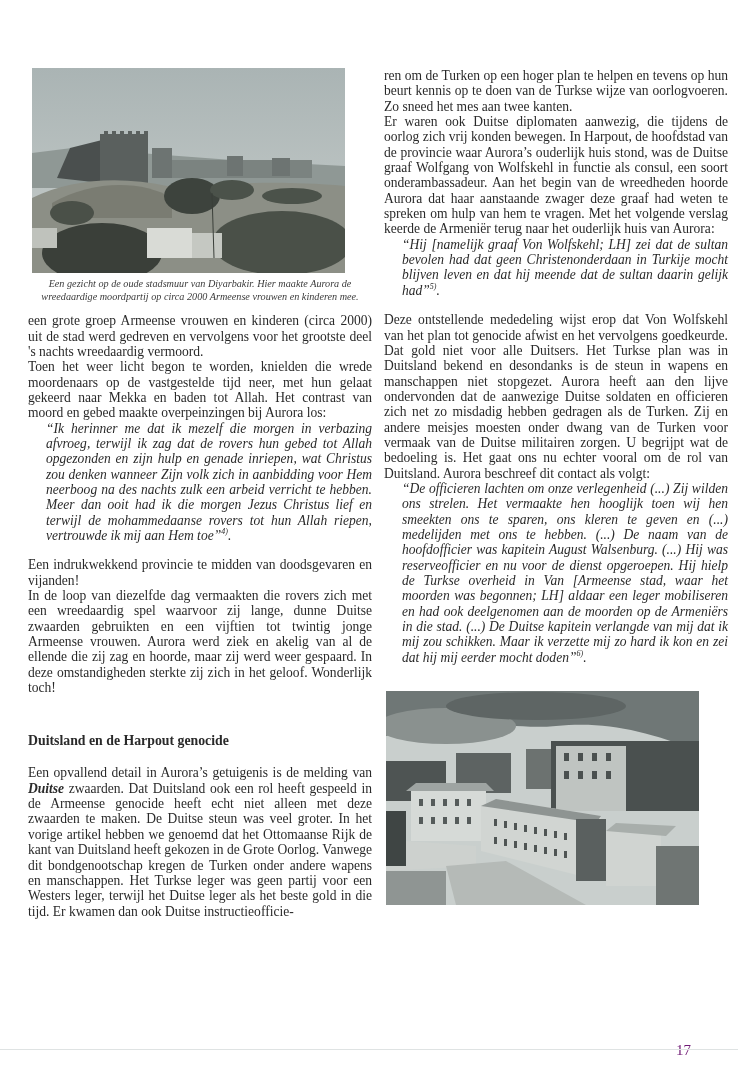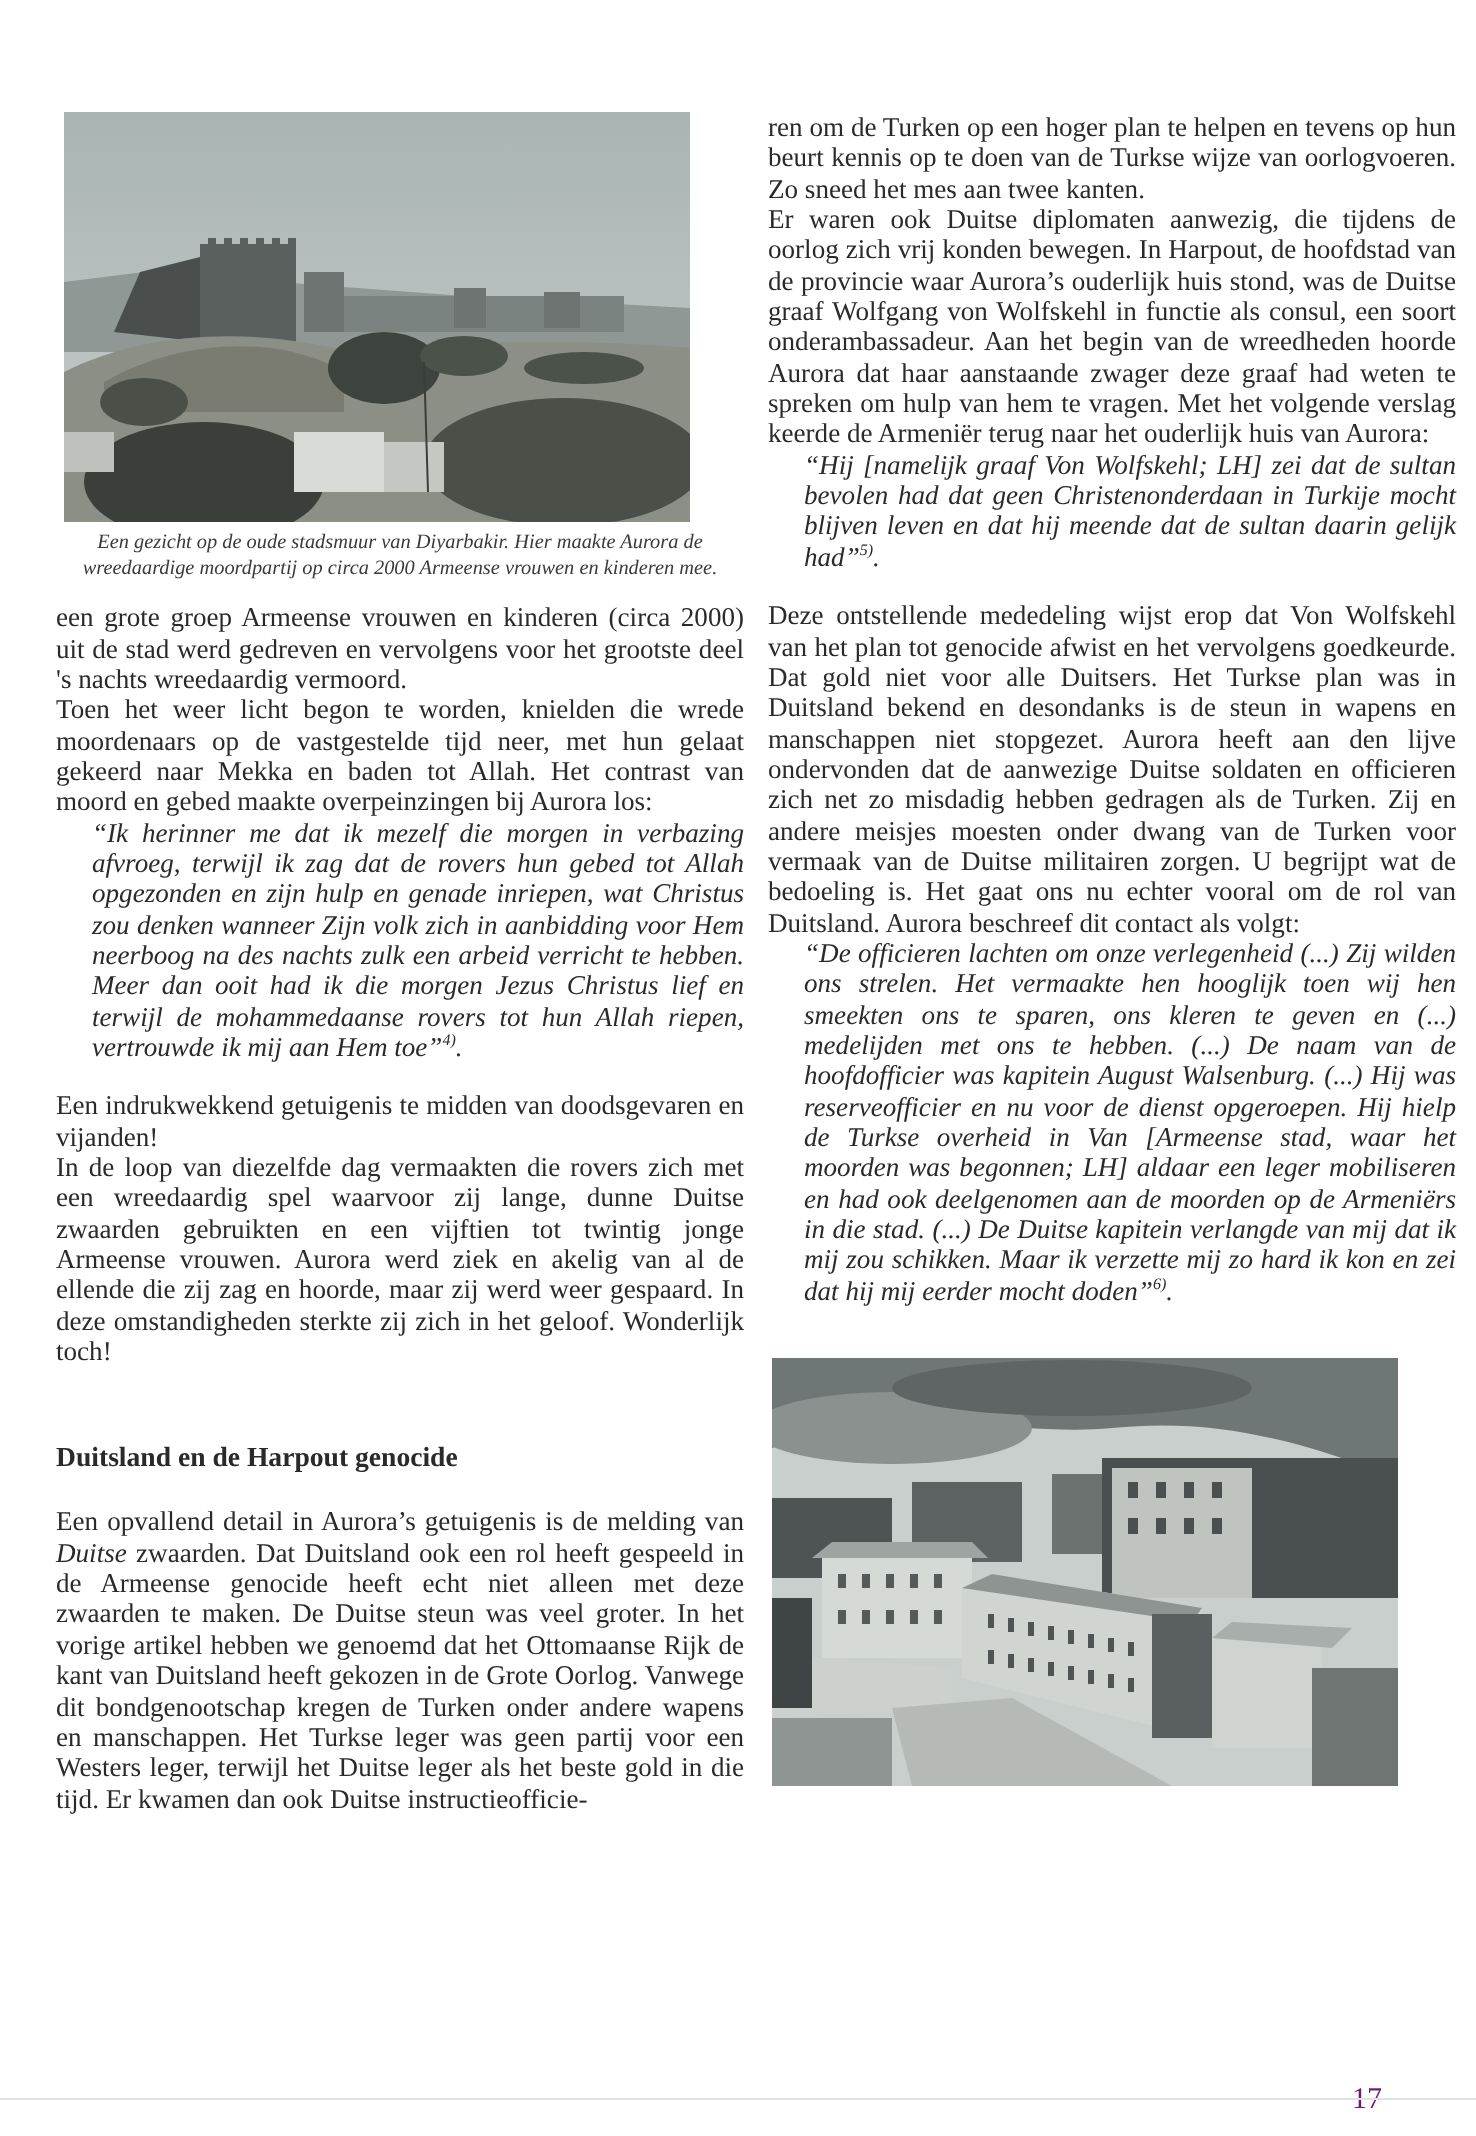--- a/index.html
+++ b/index.html
@@ -1,28 +1,28 @@
 <!DOCTYPE html>
 <html><head>
 <meta charset="utf-8">
 <style>
   html, body { margin: 0; padding: 0; background: #ffffff; }
   body { width: 738px; height: 1068px; position: relative; overflow: hidden;
          font-family: "Liberation Serif", "DejaVu Serif", serif; color: #2a2a2a; }
   .page { position: absolute; left: 0; top: 0; width: 738px; height: 1068px; }
-  .col { position: absolute; top: 56px; width: 344px; }
+  .col { position: absolute; top: 68px; width: 344px; }
   .col-left { left: 28px; }
   .col-right { left: 384px; }
   p, .quote { margin: 0; font-size: 13.55px; line-height: 15.35px; text-align: justify; }
   .quote { font-style: italic; margin-left: 18px; }
   .gap-after { margin-bottom: 14px; }
   sup { font-size: 8px; line-height: 0; vertical-align: super; font-style: italic; }
   h2 { font-size: 13.8px; font-weight: bold; margin: 0; line-height: 16px; }
   .caption { font-style: italic; font-size: 10.2px; line-height: 12.6px; text-align: center; color: #3a3a3a; margin: 0; }
-  em { font-style: italic; }
+  em { font-style: italic; font-weight: bold; }
 
   
   .photo { position: relative; overflow: hidden; background: #9aa3a1; }
   .photo1 { width: 313px; height: 205px; margin: 0 0 5px 4px; }
   .photo2 { width: 313px; height: 214px; margin: 0 0 5px 2px; }
 
   .pagenum { position: absolute; left: 676px; top: 1042px; font-size: 15px; color: #701a75; }
   .bottom-rule { position: absolute; left: 0; top: 1049px; width: 738px; height: 1px; background: #dfe3e3; }
 </style>
 </head>
@@ -68,21 +68,21 @@
         <line x1="180" y1="125" x2="182" y2="190" stroke="#3a3f39" stroke-width="1"></line>
       </svg>
     </div>
 
     <p class="caption" style="margin-bottom:10px;">Een gezicht op de oude stadsmuur van Diyarbakir. Hier maakte Aurora de wreedaardige moordpartij op circa 2000 Armeense vrouwen en kinderen mee.</p>
 
     <p>een grote groep Armeense vrouwen en kinderen (circa 2000) uit de stad werd gedreven en vervolgens voor het grootste deel 's nachts wreedaardig vermoord.</p>
     <p>Toen het weer licht begon te worden, knielden die wrede moordenaars op de vastgestelde tijd neer, met hun gelaat gekeerd naar Mekka en baden tot Allah. Het contrast van moord en gebed maakte overpeinzingen bij Aurora los:</p>
     <div class="quote gap-after"><span>“Ik herinner me dat ik mezelf die morgen in verbazing afvroeg, terwijl ik zag dat de rovers hun gebed tot Allah opgezonden en zijn hulp en genade inriepen, wat Christus zou denken wanneer Zijn volk zich in aanbidding voor Hem neerboog na des nachts zulk een arbeid verricht te hebben. Meer dan ooit had ik die morgen Jezus Christus lief en terwijl de mohammedaanse rovers tot hun Allah riepen, vertrouwde ik mij aan Hem toe”</span><sup>4)</sup>.</div>
 
-    <p>Een indrukwekkend getuigenis te midden van doodsgevaren en vijanden!</p>
+    <p>Een indrukwekkend provincie te midden van doodsgevaren en vijanden!</p>
     <p style="margin-bottom:38px;">In de loop van diezelfde dag vermaakten die rovers zich met een wreedaardig spel waarvoor zij lange, dunne Duitse zwaarden gebruikten en een vijftien tot twintig jonge Armeense vrouwen. Aurora werd ziek en akelig van al de ellende die zij zag en hoorde, maar zij werd weer gespaard. In deze omstandigheden sterkte zij zich in het geloof. Wonderlijk toch!</p>
 
     <h2 style="margin-bottom:16px;">Duitsland en de Harpout genocide</h2>
 
     <p><span>Een opvallend detail in Aurora’s getuigenis is de melding van </span><em>Duitse</em><span> zwaarden. Dat Duitsland ook een rol heeft gespeeld in de Armeense genocide heeft echt niet alleen met deze zwaarden te maken. De Duitse steun was veel groter. In het vorige artikel hebben we genoemd dat het Ottomaanse Rijk de kant van Duitsland heeft gekozen in de Grote Oorlog. Vanwege dit bondgenootschap kregen de Turken onder andere wapens en manschappen. Het Turkse leger was geen partij voor een Westers leger, terwijl het Duitse leger als het beste gold in die tijd. Er kwamen dan ook Duitse instructieofficie-</span></p>
   </div>
 
   <div class="col col-right">
     <p>ren om de Turken op een hoger plan te helpen en tevens op hun beurt kennis op te doen van de Turkse wijze van oorlogvoeren. Zo sneed het mes aan twee kanten.</p>
     <p>Er waren ook Duitse diplomaten aanwezig, die tijdens de oorlog zich vrij konden bewegen. In Harpout, de hoofdstad van de provincie waar Aurora’s ouderlijk huis stond, was de Duitse graaf Wolfgang von Wolfskehl in functie als consul, een soort onderambassadeur. Aan het begin van de wreedheden hoorde Aurora dat haar aanstaande zwager deze graaf had weten te spreken om hulp van hem te vragen. Met het volgende verslag keerde de Armeniër terug naar het ouderlijk huis van Aurora:</p>

